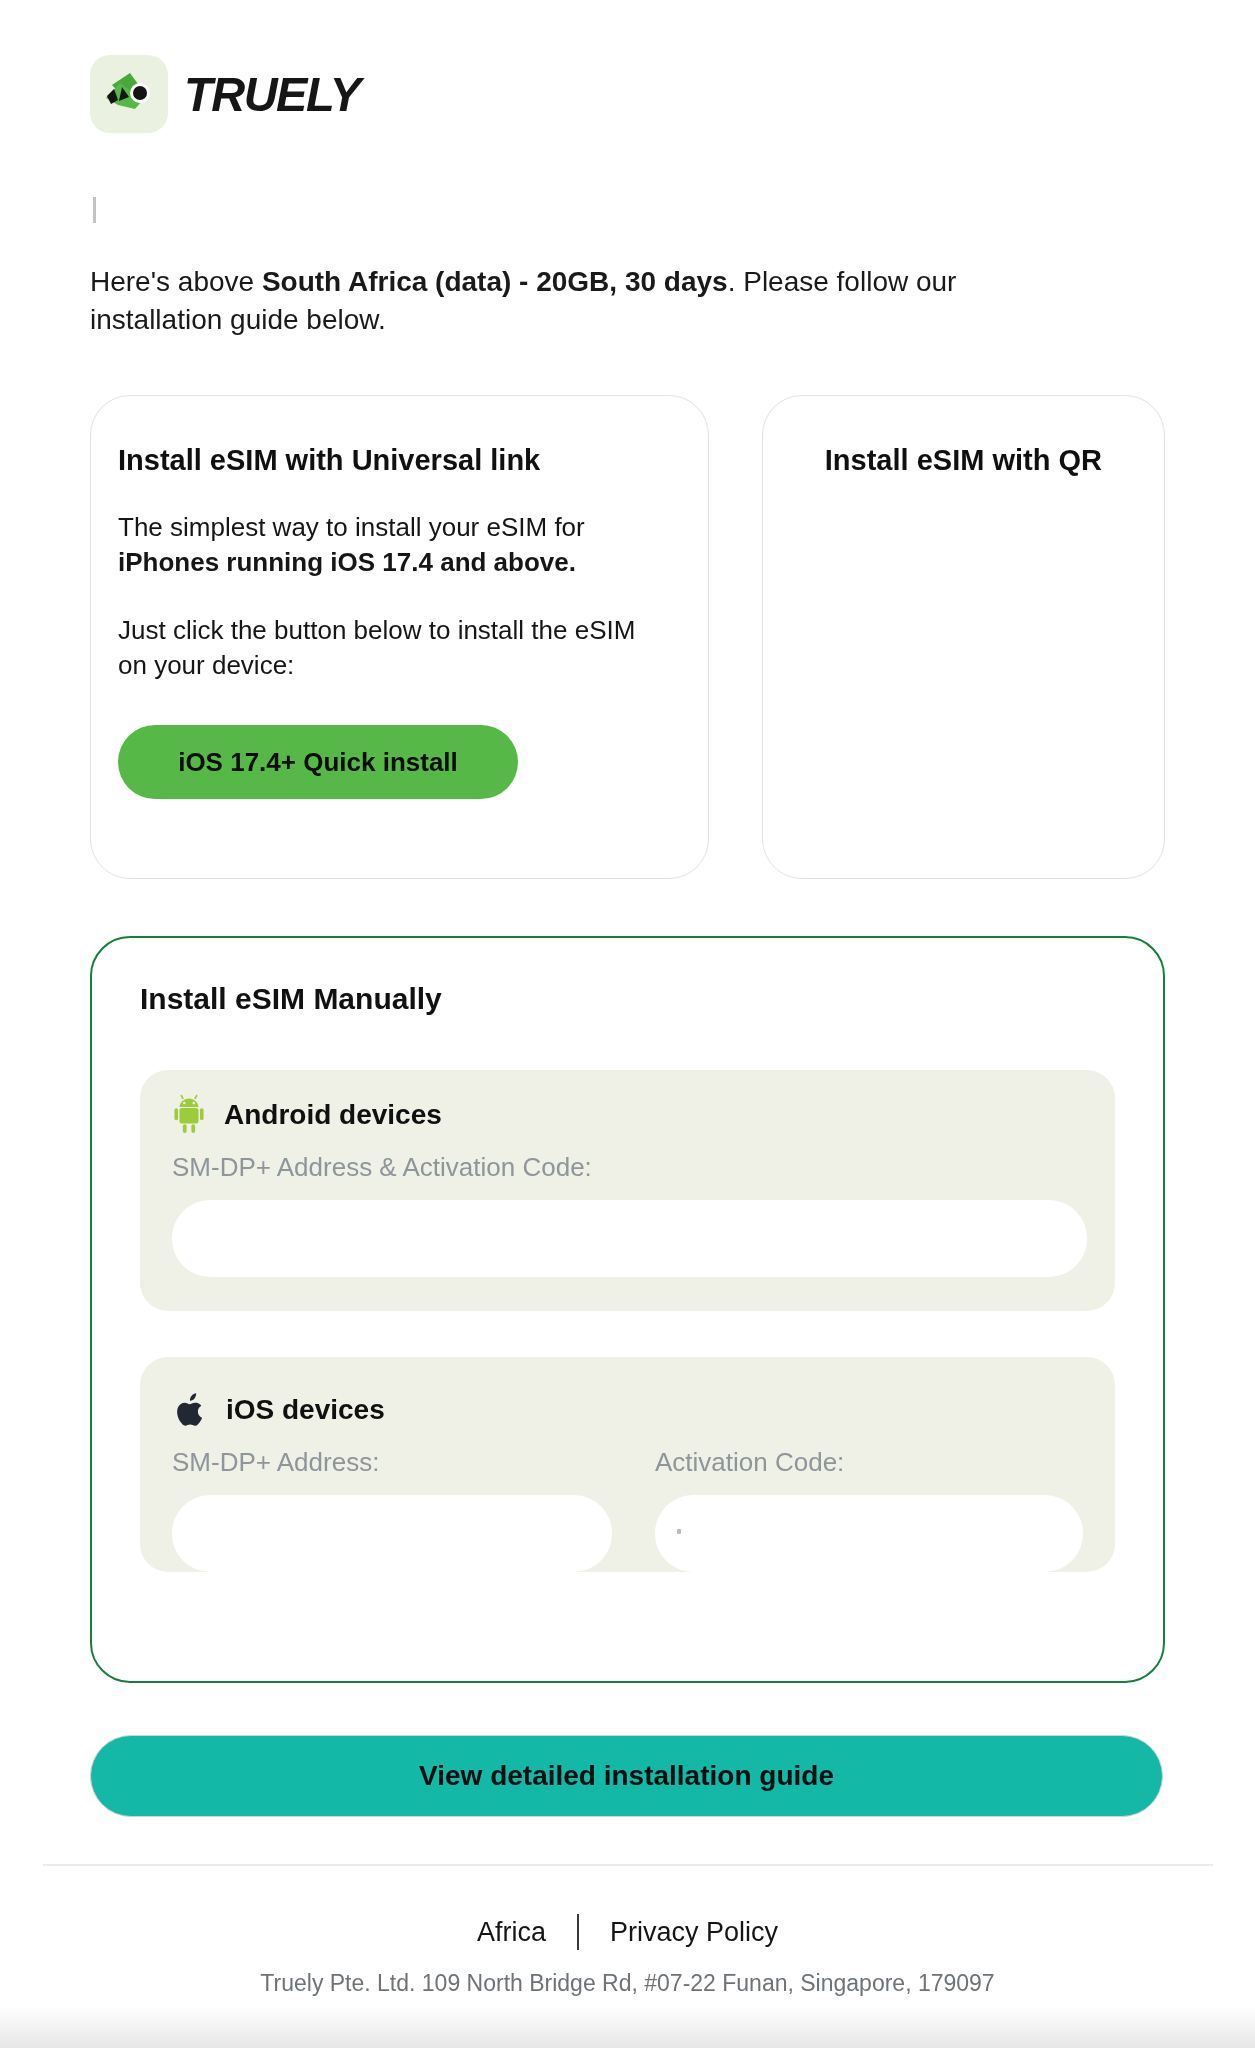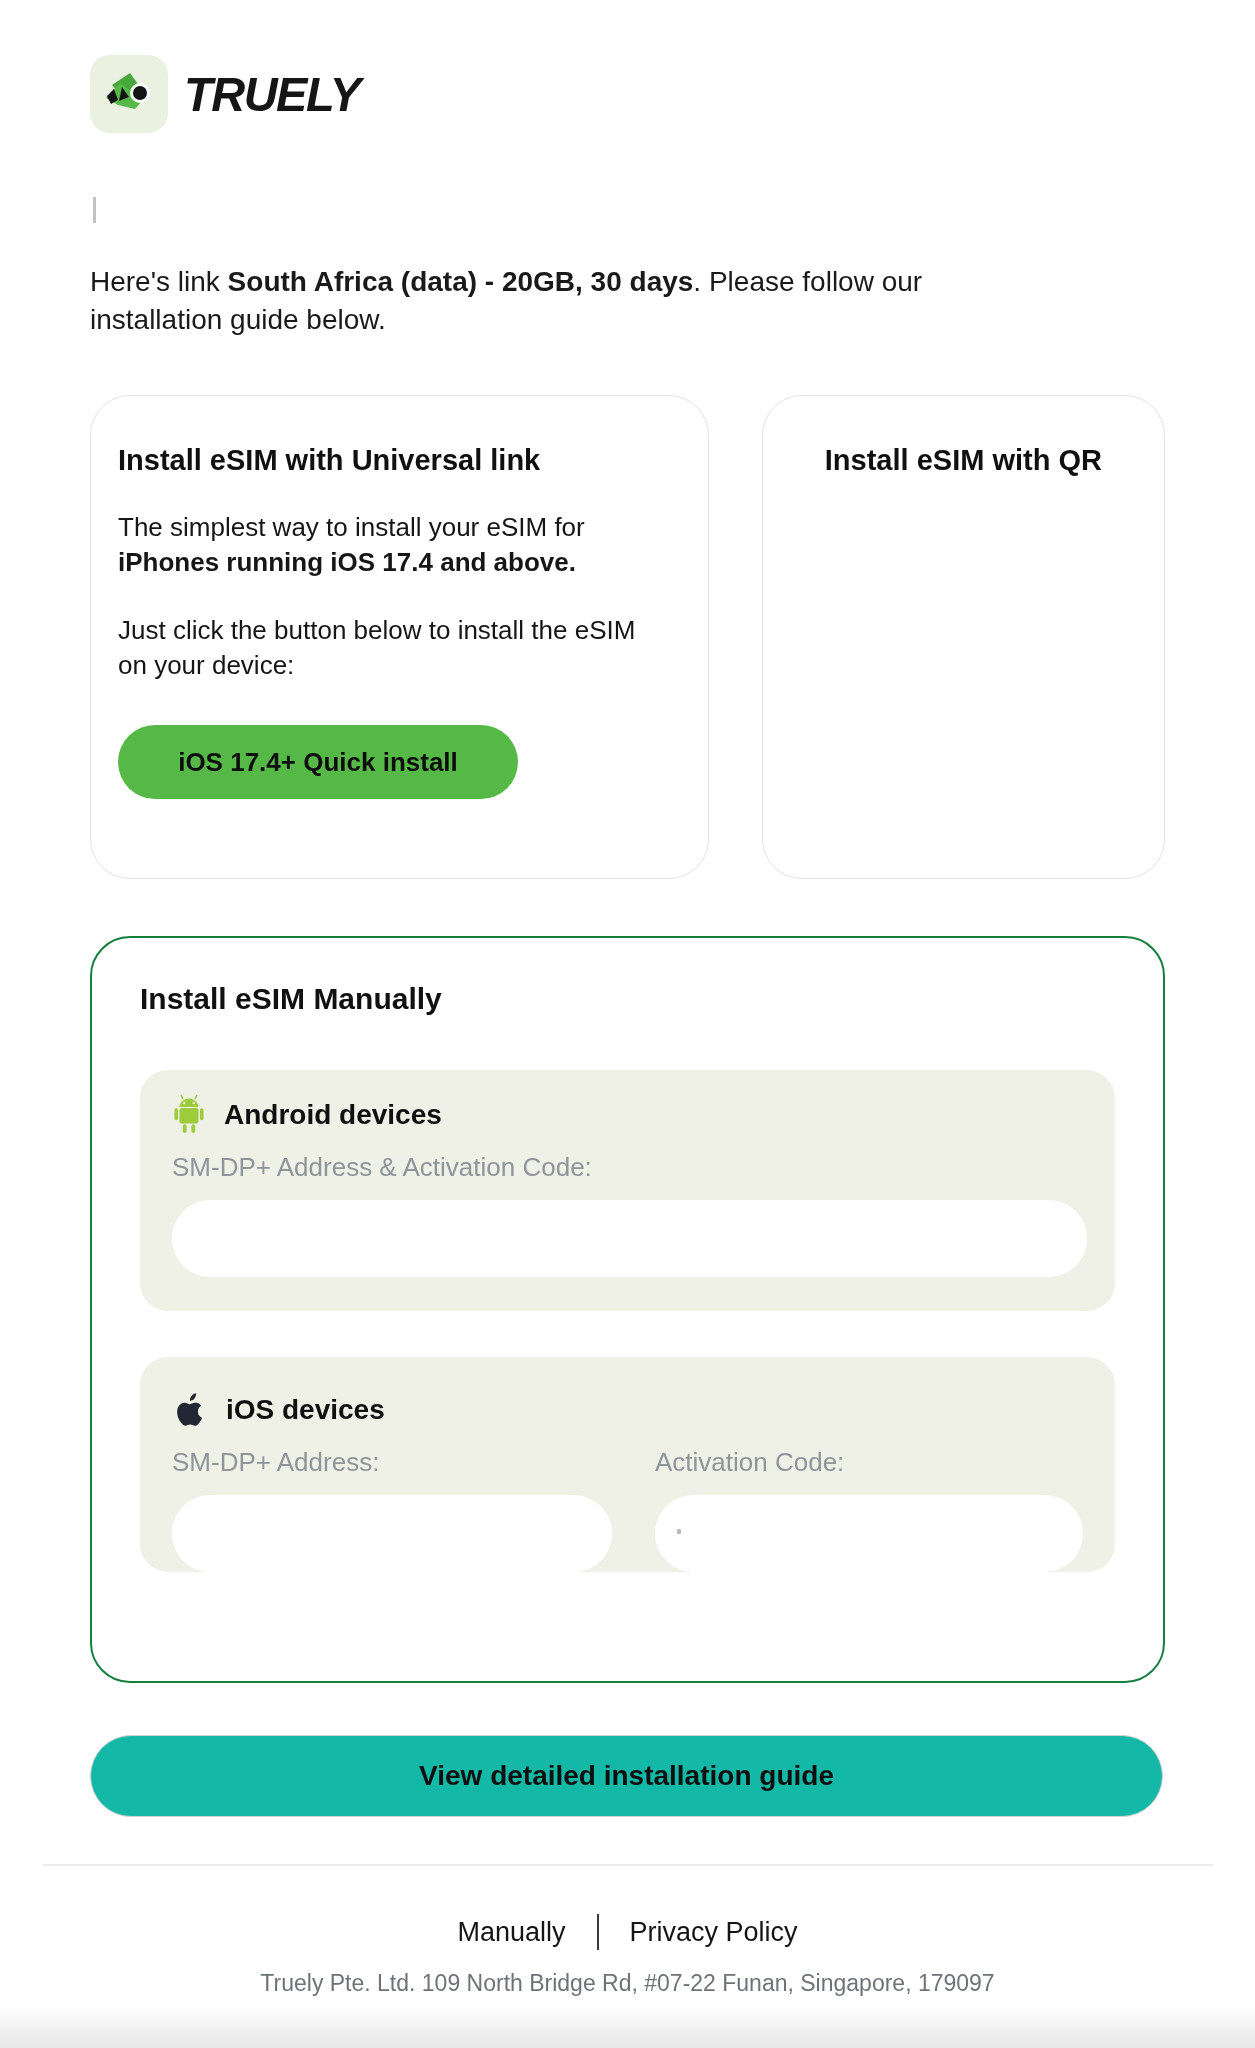--- a/index.html
+++ b/index.html
@@ -82,21 +82,21 @@
         <polygon points="5,25 12,18 16,29 9,33" fill="#141414"></polygon>
         <polygon points="20,16 27,26 17,30" fill="#141414"></polygon>
         <circle cx="38" cy="22" r="8.5" fill="#141414" stroke="#ffffff" stroke-width="3"></circle>
       </svg>
     </div>
     <div class="wordmark">TRUELY</div>
   </div>
 
   <div class="artifact-bar"></div>
 
-  <p class="intro"><span>Here's link </span><b>South Africa (data) - 20GB, 30 days</b><span>. Please follow our installation guide below.</span></p>
+  <p class="intro"><span>Here's above </span><b>South Africa (data) - 20GB, 30 days</b><span>. Please follow our installation guide below.</span></p>
 
   <div class="card-row">
 
     <div class="card card-universal">
       <div class="card-title">Install eSIM with Universal link</div>
       <p class="card-body"><span>The simplest way to install your eSIM for </span><b>iPhones running iOS 17.4 and above.</b></p>
       <p class="card-body">Just click the button below to install the eSIM on your device:</p>
       <button class="quick-install-btn">iOS 17.4+ Quick install</button>
     </div>
 
@@ -157,20 +157,20 @@
     </div>
   </div>
 
   <button class="guide-btn">View detailed installation guide</button>
 
 </div>
 
 <div class="footer-wrap">
   <div class="divider"></div>
   <div class="footer-links">
-    <a class="footer-link">Manually</a>
+    <a class="footer-link">Africa</a>
     <div class="footer-sep"></div>
     <a class="footer-link">Privacy Policy</a>
   </div>
   <div class="footer-address">Truely Pte. Ltd. 109 North Bridge Rd, #07-22 Funan, Singapore, 179097</div>
 </div>
 
 <div class="bottom-fade"></div>
 
 </body></html>

